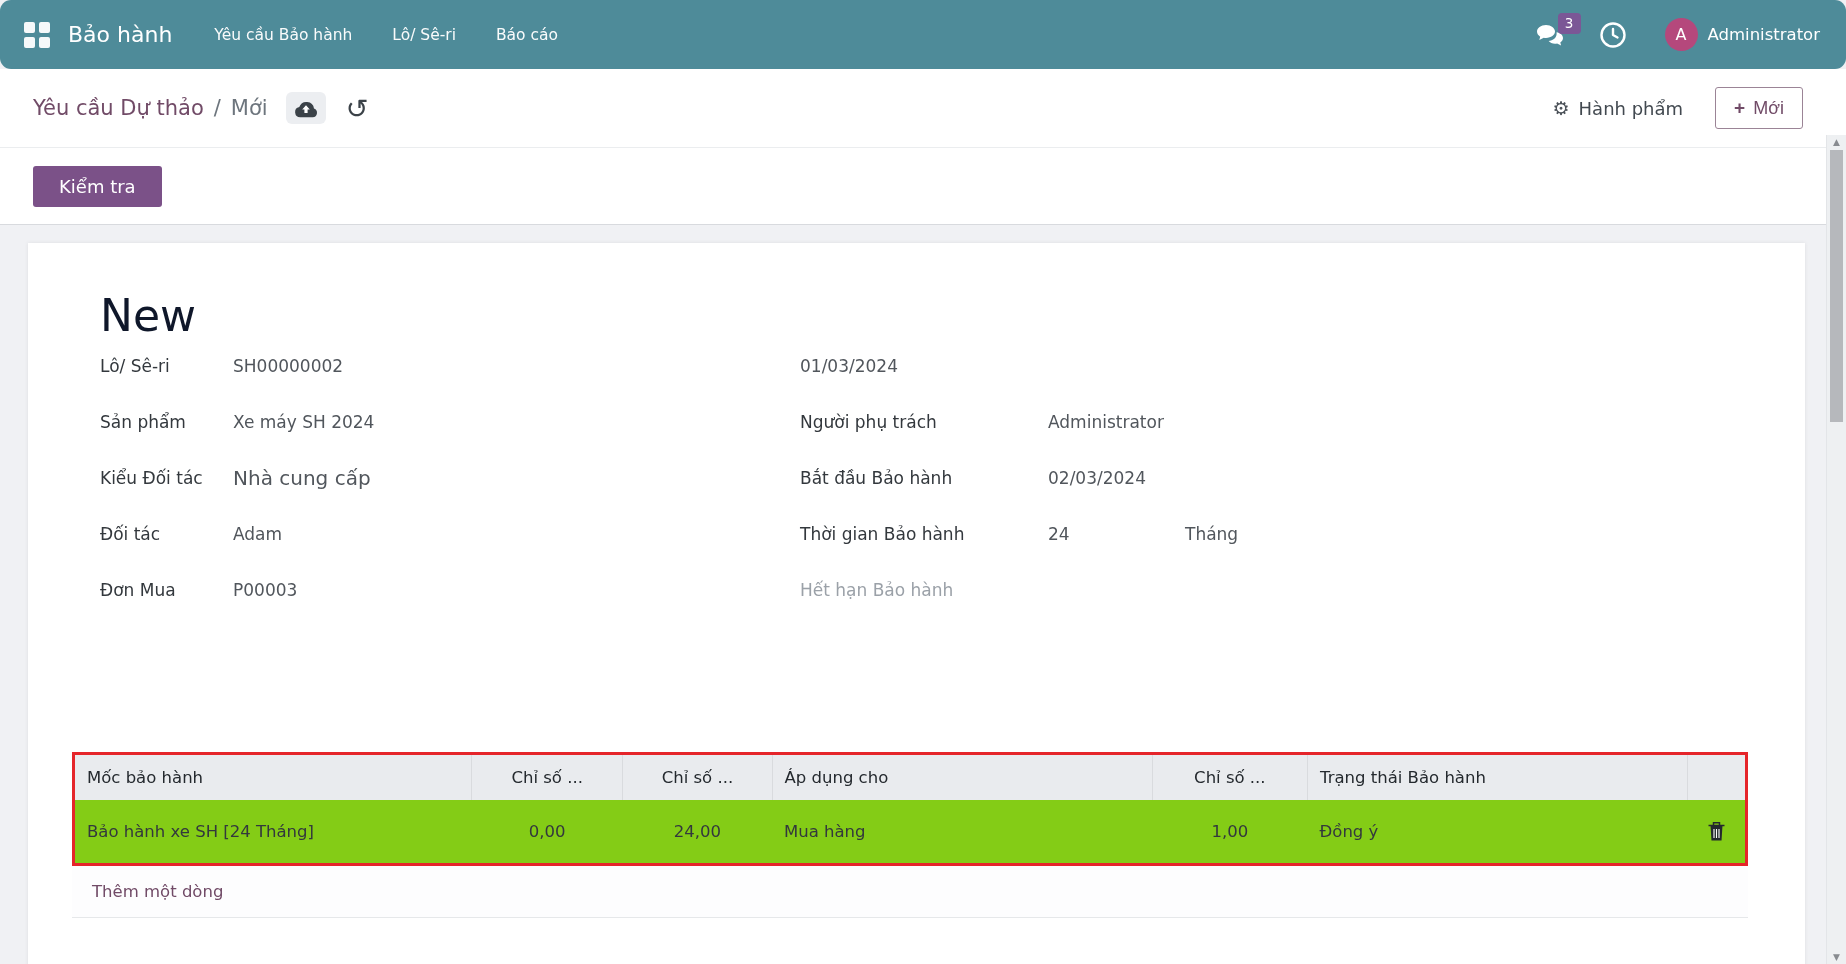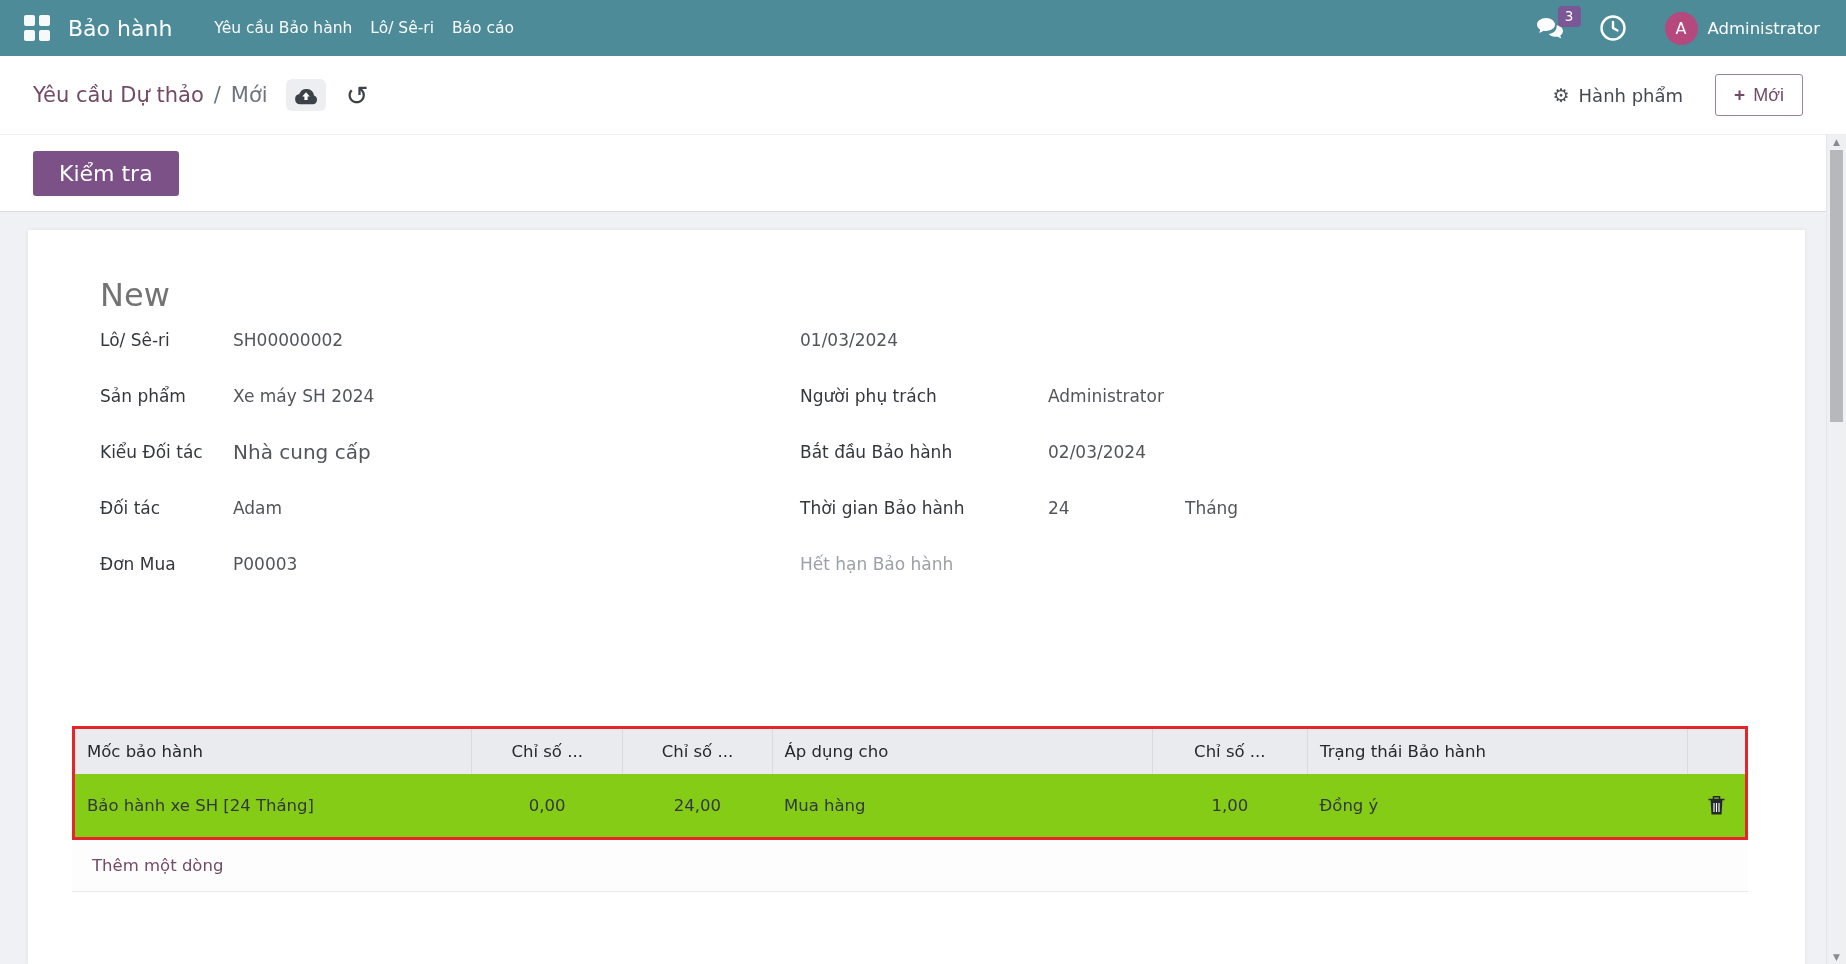--- a/index.html
+++ b/index.html
@@ -1,27 +1,27 @@
 <!DOCTYPE html>
 <html><head>
 <meta charset="utf-8">
 <style>
   * { box-sizing: border-box; margin: 0; padding: 0; }
   html,body { width:1846px; height:964px; overflow:hidden;
     font-family:"DejaVu Sans","Liberation Sans",sans-serif;
     background:#f0f1f4; color:#33383d; }
 
   
-  .navbar { height:56px; background:#4e8b99; display:flex; align-items:center;
-    padding:0 26px 0 24px; color:#fff; }
+  .navbar { height:69px; background:#4e8b99; display:flex; align-items:center;
+    padding:0 26px 0 24px; color:#fff;border-radius:11px; }
   .apps-btn { width:26px; height:26px; display:grid; grid-template-columns:11px 11px;
     grid-template-rows:11px 11px; gap:4px; cursor:pointer; margin-right:18px; }
   .apps-btn span { background:#fff; border-radius:2px; opacity:.95; }
   .app-name { font-size:22px; font-weight:500; margin-right:42px; cursor:pointer; }
-  .nav-menu { display:flex; gap:18px; font-size:15.5px; }
+  .nav-menu { display:flex; gap:40px; font-size:15.5px; }
   .nav-menu .nav-item { cursor:pointer; opacity:.97; }
   .nav-right { margin-left:auto; display:flex; align-items:center; gap:26px; }
   .msg-wrap { position:relative; cursor:pointer; }
   .badge { position:absolute; top:-9px; right:-16px; background:#7b5796; color:#fff;
     font-size:13.5px; min-width:23px; height:21px; line-height:21px; text-align:center;
     border-radius:4px; padding:0 4px; }
   .clock-btn { cursor:pointer; display:flex; margin-left:8px; }
   .user-menu { display:flex; align-items:center; gap:10px; cursor:pointer; margin-left:12px; }
   .avatar { width:33px; height:33px; border-radius:50%; background:#b5487c; color:#fff;
     font-size:16px; display:flex; align-items:center; justify-content:center; }
@@ -42,37 +42,37 @@
     cursor:pointer; }
   .gear-glyph { font-size:19px; color:#4b5158; font-family:"DejaVu Sans",sans-serif; }
   .new-btn { border:1px solid #9b8496; background:#fff; color:#714b67; font-size:18px;
     padding:9px 18px; border-radius:3px; display:flex; align-items:center; gap:8px;
     cursor:pointer; }
   .new-btn .plus { font-weight:700; font-size:19px; }
 
   
   .status-bar { height:77px; background:#fff; display:flex; align-items:center;
     justify-content:space-between; border-bottom:1px solid #d8dade; padding:0 36px 0 33px; }
-  .check-btn { background:#7b5188; color:#fff; border:none; font-size:22px;
+  .check-btn { background:#7b5188; color:#fff; border:none; font-size:18px;
     padding:10px 26px; border-radius:3px; cursor:pointer;
     font-family:"DejaVu Sans","Liberation Sans",sans-serif; }
   .pipeline { display:flex; align-items:center; height:46px; }
   .stage { font-size:15.5px; font-weight:600; color:#2f5a6b; letter-spacing:.2px;
     padding:0 27px; cursor:pointer; white-space:nowrap; }
   .stage.active { background:#4e8b99; color:#fff; height:46px; line-height:46px;
     padding:0 36px 0 24px;
     clip-path:polygon(0 0, calc(100% - 19px) 0, 100% 50%, calc(100% - 19px) 100%, 0 100%); }
   .chev { width:30px; height:30px; border-top:1.5px solid #dfe0e3; border-right:1.5px solid #dfe0e3;
     transform:rotate(45deg); flex-shrink:0; margin:0 -8px; }
 
   
   .content { position:relative; height:752px; background:#f0f1f4; }
   .sheet { margin:18px 0 0 28px; width:1777px; height:734px; background:#fff;
     box-shadow:0 0 4px rgba(0,0,0,.08); padding:48px 57px 0 44px; }
-  .sheet-title { font-size:32px; line-height:1.12; font-weight:500; color:#737373;
+  .sheet-title { font-size:44px; line-height:1.12; font-weight:500; color:#0f172a;
     margin:0 0 14px 28px; }
   .o-group { display:flex; margin-left:28px; }
   .col-left { width:700px; flex-shrink:0; }
   .col-right { flex:1; }
   .field { display:flex; min-height:32px; margin-bottom:24px; font-size:17px;
     align-items:flex-start; }
   .field .lbl { color:#33383d; }
   .col-left .lbl { width:133px; flex-shrink:0; padding-top:2px; }
   .col-right .lbl { width:248px; flex-shrink:0; padding-right:38px; padding-top:2px; }
   .field .val { color:#51565c; cursor:text; padding-top:2px; }

